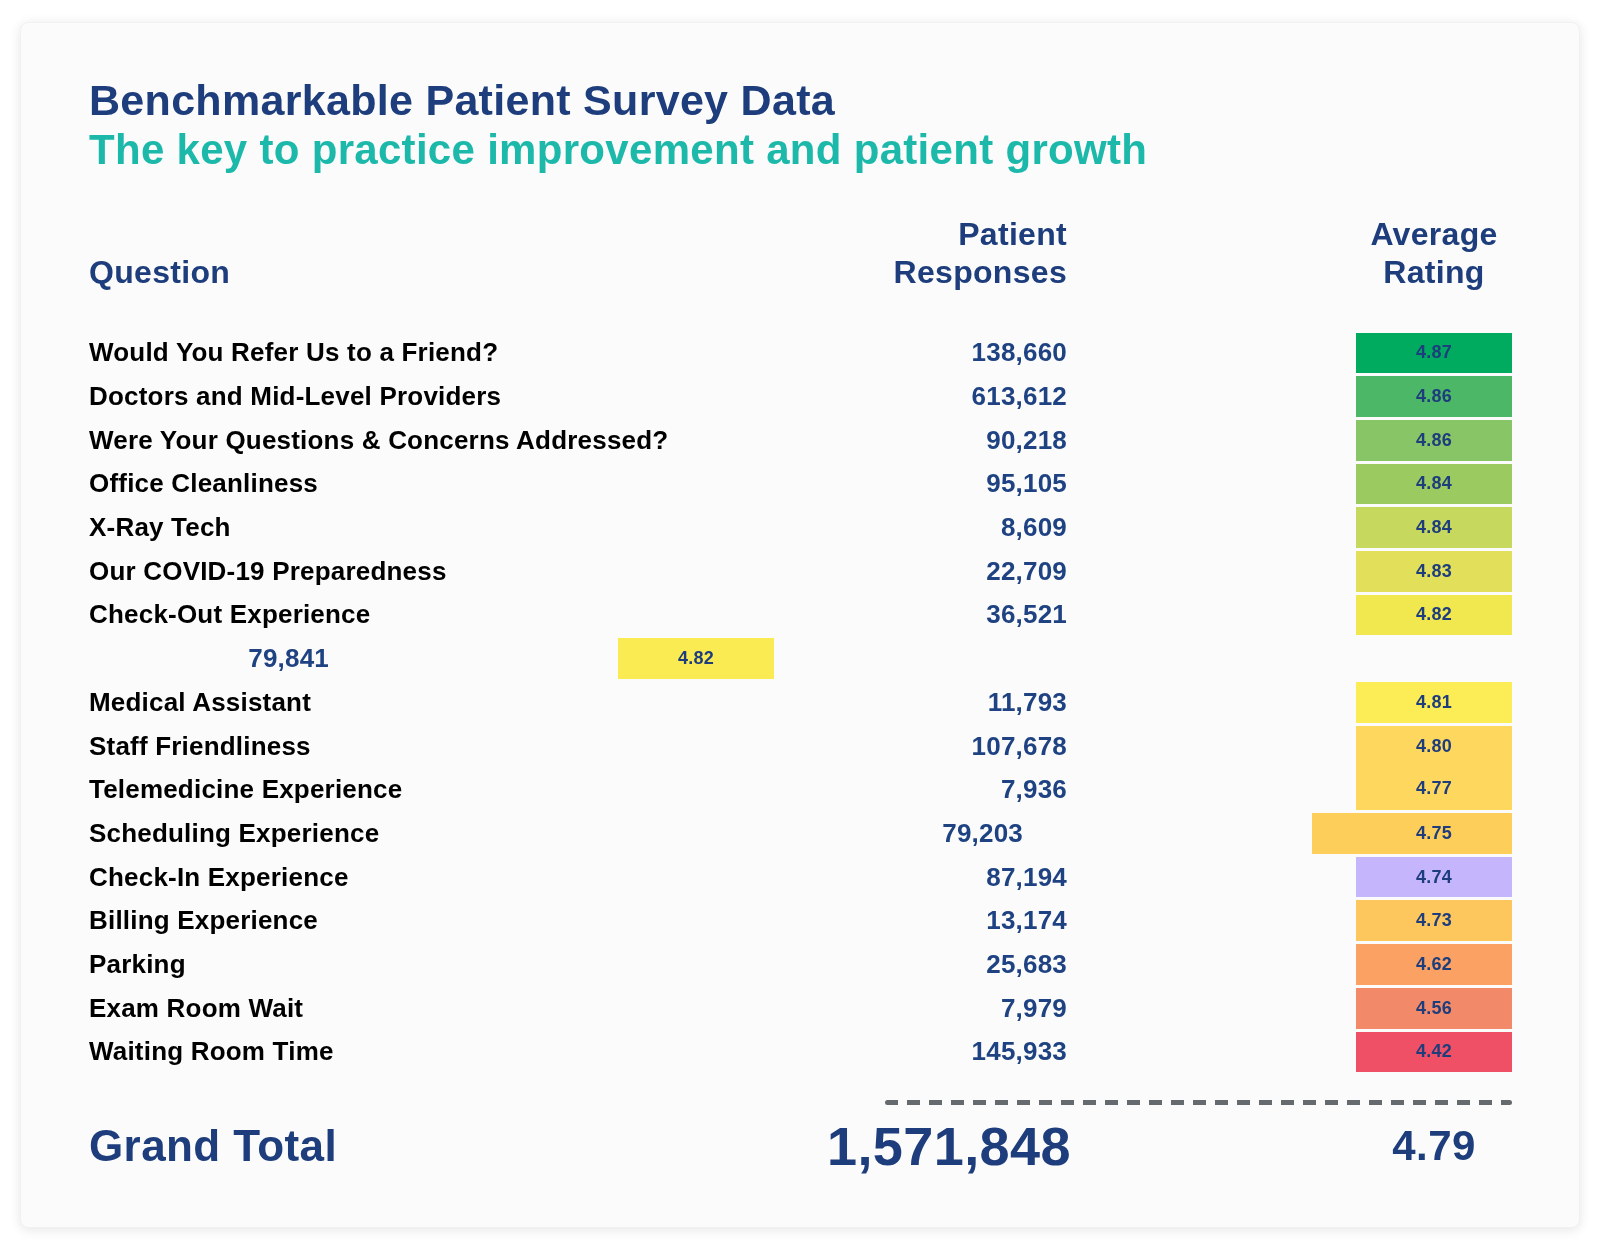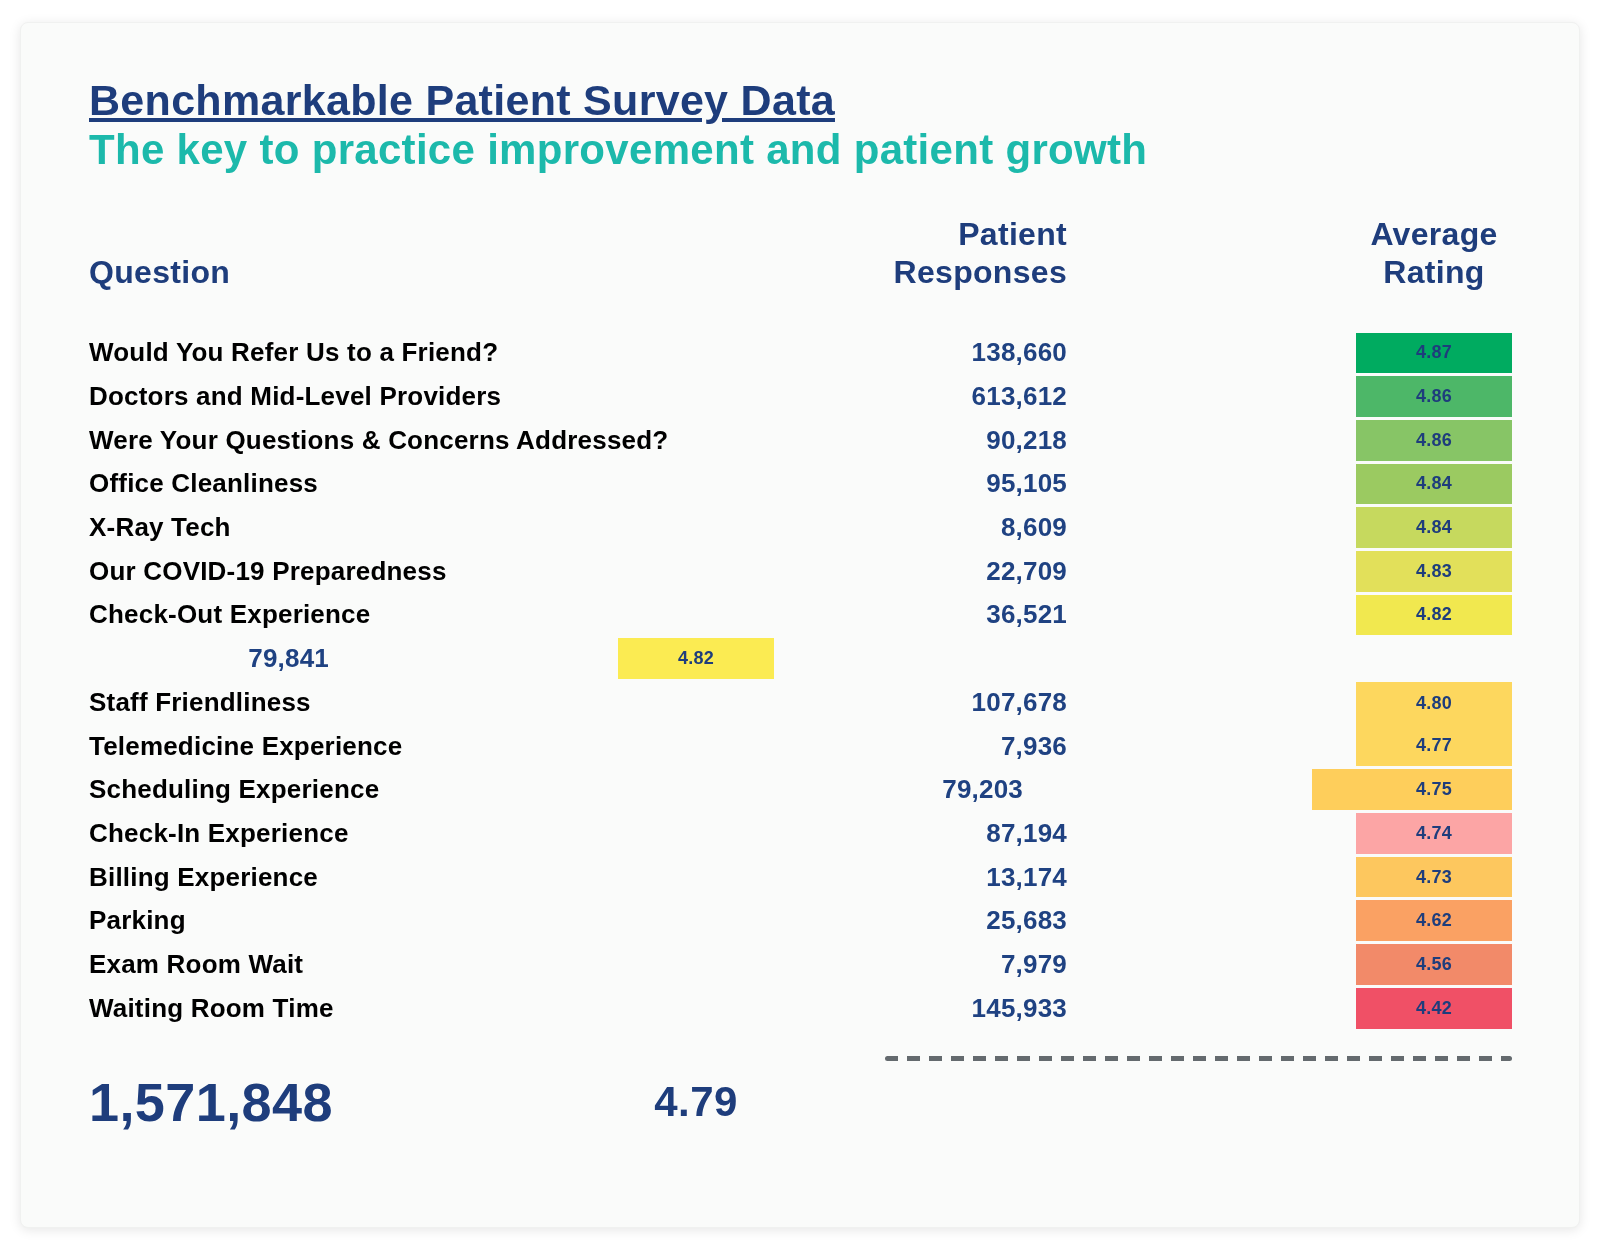--- a/index.html
+++ b/index.html
@@ -25,21 +25,20 @@
     padding: 52px 67px 56px 68px;
     overflow: hidden;
   }
   .title {
     margin: 0;
     font-size: 43px;
     line-height: 50px;
     font-weight: 700;
     color: #1e3d7c;
     letter-spacing: 0.3px;
-    text-decoration: underline;
   }
   .subtitle {
     margin: 4px 0 0 0;
     font-size: 42px;
     line-height: 42px;
     font-weight: 700;
     color: #1cb9ab;
     letter-spacing: 0.3px;
   }
   .hdr-row {
@@ -212,20 +211,28 @@
   </div>
 
   <div class="row">
     <div class="col-r n">79,841</div>
     <div class="col-gap"></div>
     <div class="col-a cell" style="background: rgb(251, 235, 82);">
       <span>4.82</span>
     </div>
   </div>
 
+  <div class="row">
+    <div class="col-q q">Medical Assistant</div>
+    <div class="col-r n">11,793</div>
+    <div class="col-gap"></div>
+    <div class="col-a cell" style="background: rgb(252, 236, 85);">
+      <span>4.81</span>
+    </div>
+  </div>
 
   <div class="row">
     <div class="col-q q">Staff Friendliness</div>
     <div class="col-r n">107,678</div>
     <div class="col-gap"></div>
     <div class="col-a cell merge-down" style="background: rgb(253, 215, 94);">
       <span>4.80</span>
     </div>
   </div>
 
@@ -244,21 +251,21 @@
     <div class="col-gap"></div>
     <div class="col-a cell" style="background: rgb(254, 206, 91); padding-left: 44px;">
       <span>4.75</span>
     </div>
   </div>
 
   <div class="row">
     <div class="col-q q">Check-In Experience</div>
     <div class="col-r n">87,194</div>
     <div class="col-gap"></div>
-    <div class="col-a cell" style="background: #fca5a5;">
+    <div class="col-a cell" style="background: #c4b5fd;">
       <span>4.74</span>
     </div>
   </div>
 
   <div class="row">
     <div class="col-q q">Billing Experience</div>
     <div class="col-r n">13,174</div>
     <div class="col-gap"></div>
     <div class="col-a cell" style="background: rgb(253, 199, 94);">
       <span>4.73</span>
@@ -292,18 +299,19 @@
     </div>
   </div>
 </div>
 
   <div class="dash-row">
     <div class="dash-spacer"></div>
     <div class="dashes"></div>
   </div>
 
   <div class="total-row">
+    <div class="col-q total-label">Grand Total</div>
     <div class="col-r total-num">1,571,848</div>
     <div class="col-gap"></div>
     <div class="col-a total-rating">4.79</div>
   </div>
 
 </div>
 
 </body></html>

